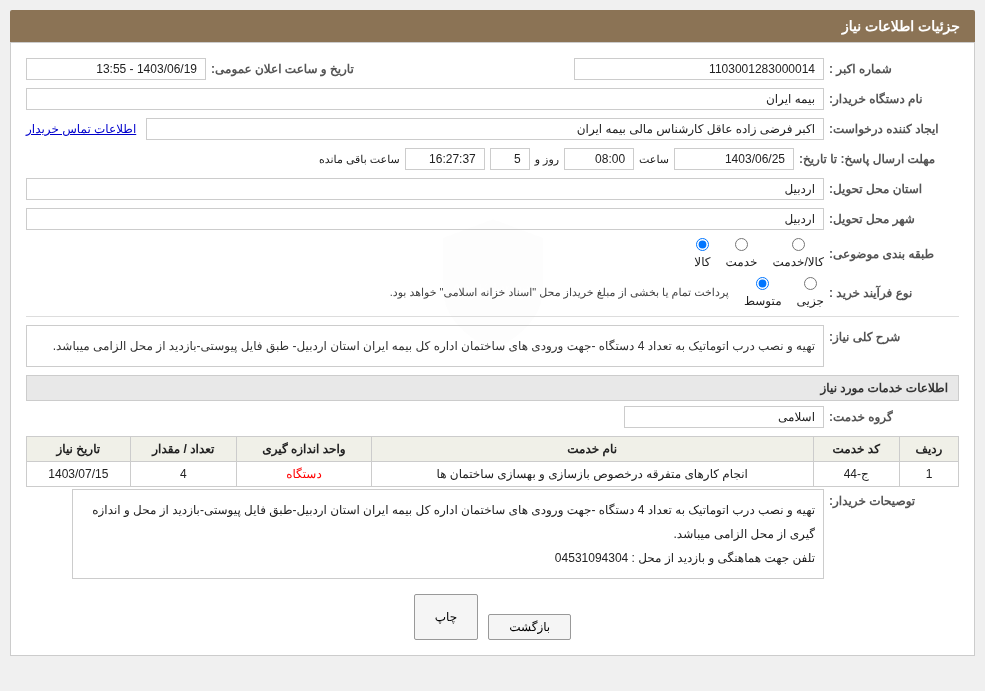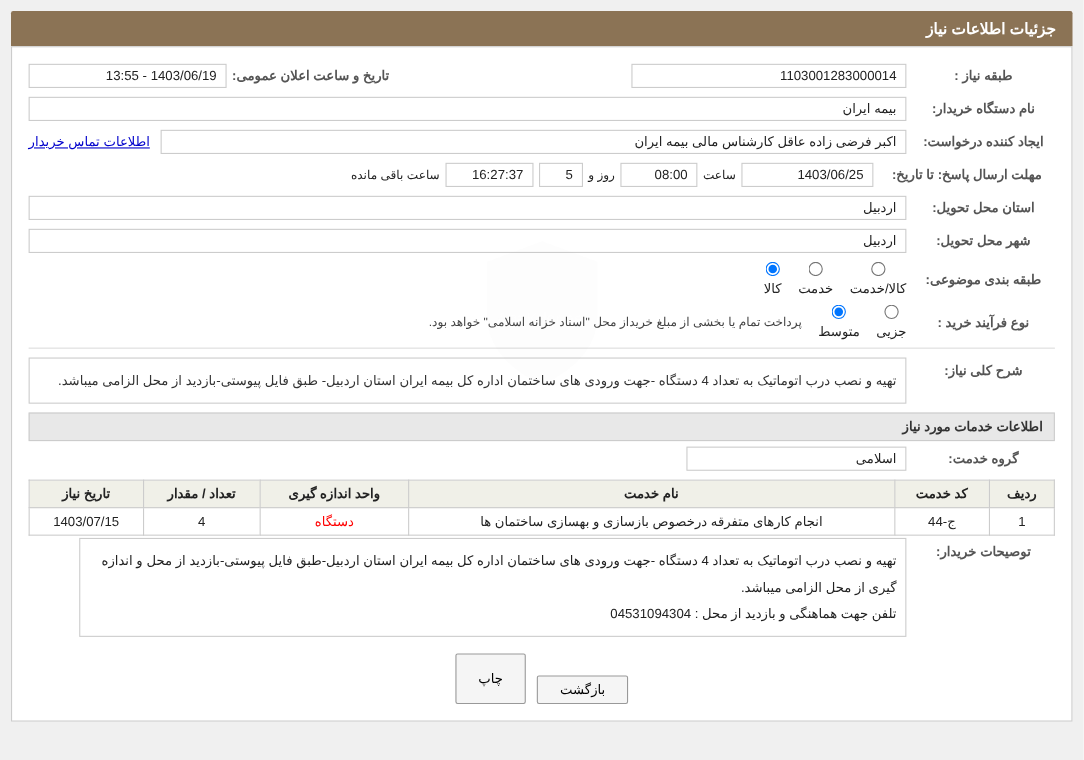--- a/index.html
+++ b/index.html
@@ -33,21 +33,21 @@
       display: flex;
       align-items: center;
       margin-bottom: 8px;
       gap: 5px;
     }
     .label {
       color: #555;
       font-weight: bold;
       white-space: nowrap;
       min-width: 130px;
-      text-align: center;
+      text-align: left;
     }
     .value-box {
       border: 1px solid #ccc;
       padding: 3px 8px;
       background: #fff;
       min-height: 22px;
       flex: 1;
     }
     .value-box.narrow {
       flex: 0 0 180px;
@@ -174,21 +174,21 @@
     <span>جزئیات اطلاعات نیاز</span>
   </div>
   <div class="main-card watermark-area">
 
     <svg class="logo-shield" viewBox="0 0 100 120" xmlns="http://www.w3.org/2000/svg">
       <path d="M50 5 L90 20 L90 60 Q90 90 50 110 Q10 90 10 60 L10 20 Z" fill="#888" opacity="0.3"></path>
       <text x="50" y="65" text-anchor="middle" font-size="12" fill="#fff" opacity="0.5">AnaKder.net</text>
     </svg>
 
     <div class="info-row">
-      <span class="label">طبقه نیاز :</span>
+      <span class="label">شماره اکبر :</span>
       <div class="value-box medium">1103001283000014</div>
       <span style="flex:1"></span>
       <span class="label">تاریخ و ساعت اعلان عمومی:</span>
       <div class="value-box narrow">1403/06/19 - 13:55</div>
     </div>
 
     <div class="info-row">
       <span class="label">نام دستگاه خریدار:</span>
       <div class="value-box wide">بیمه ایران</div>
     </div>

